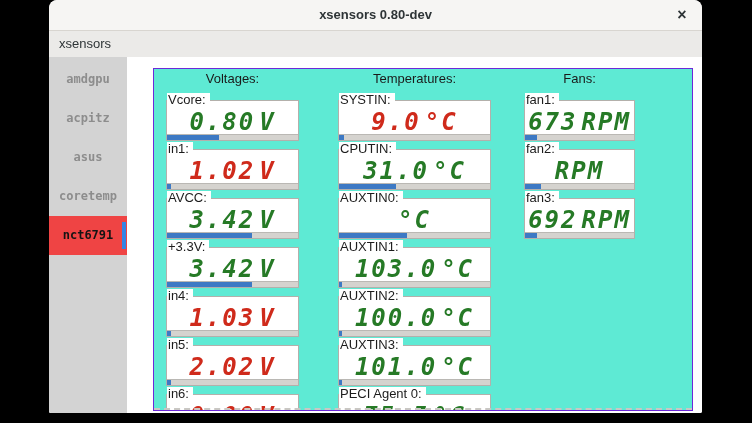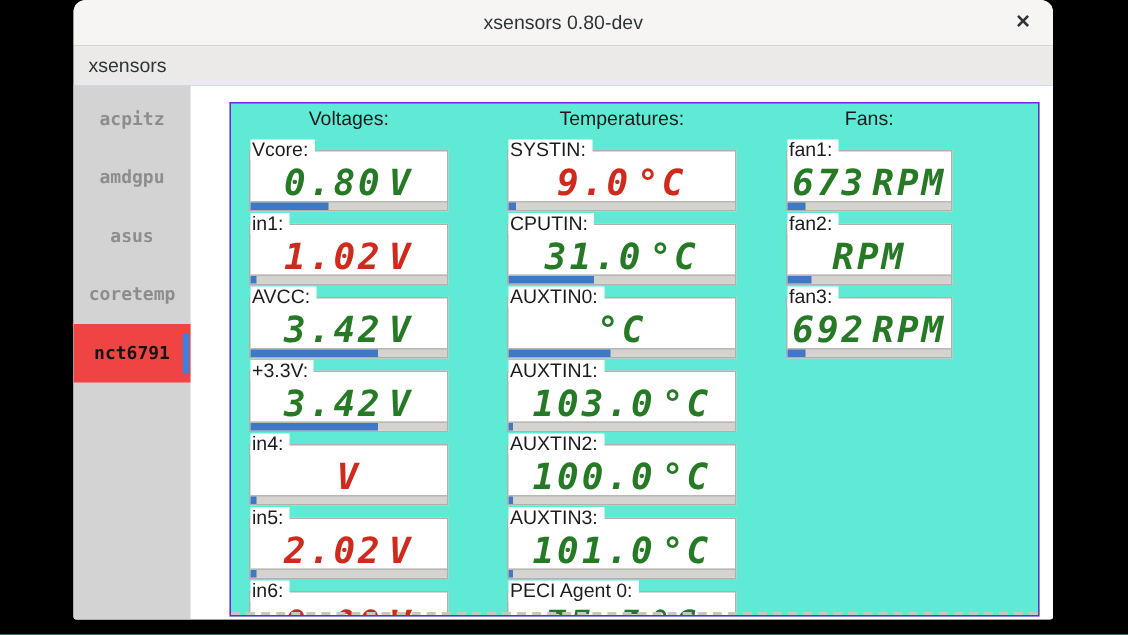--- a/index.html
+++ b/index.html
@@ -11,21 +11,21 @@
     position:absolute;left:49px;top:0;width:653px;height:413px;
     background:#ffffff;border-radius:8px 8px 2px 2px;overflow:hidden;
   }
   
   .titlebar{
     position:relative;height:30px;background:#f6f5f3;
     border-bottom:1px solid #d8d5d0;border-radius:8px 8px 0 0;
   }
   .title{
     position:absolute;left:0;right:0;top:0;height:30px;line-height:30px;
-    text-align:center;font-size:13px;font-weight:normal;color:#2e3436;
+    text-align:center;font-size:13px;font-weight:bold;color:#2e3436;
   }
   .close-btn{
     position:absolute;right:8px;top:3px;width:24px;height:24px;line-height:24px;
     text-align:center;font-size:16px;font-weight:bold;color:#2e3436;cursor:pointer;
     border-radius:4px;
   }
   
   .menubar{
     height:26px;background:#ebeae8;border-bottom:1px solid #3b82f6;
   }
@@ -103,25 +103,25 @@
   </div>
 
   <div class="menubar">
     <span class="menu-item">xsensors</span>
   </div>
 
   <div class="content">
 
     <div class="sidebar">
       <div class="tab inactive">
+        <span>amdgpu</span>
+        
+      </div>
+      <div class="tab inactive">
         <span>acpitz</span>
-        
-      </div>
-      <div class="tab inactive">
-        <span>amdgpu</span>
         
       </div>
       <div class="tab inactive">
         <span>asus</span>
         
       </div>
       <div class="tab inactive">
         <span>coretemp</span>
         
       </div>
@@ -185,20 +185,21 @@
             <div class="progress">
               <div class="progress-fill" style="width: 65%;"></div>
             </div>
           </div>
         </div>
 
         <div class="sensor">
           <span class="sensor-label">in4:</span>
           <div class="sensor-box">
             <div class="lcd red">
+              <span>1.03</span>
                 <span>V</span>
             </div>
             <div class="progress">
               <div class="progress-fill" style="width: 3%;"></div>
             </div>
           </div>
         </div>
 
         <div class="sensor">
           <span class="sensor-label">in5:</span>

